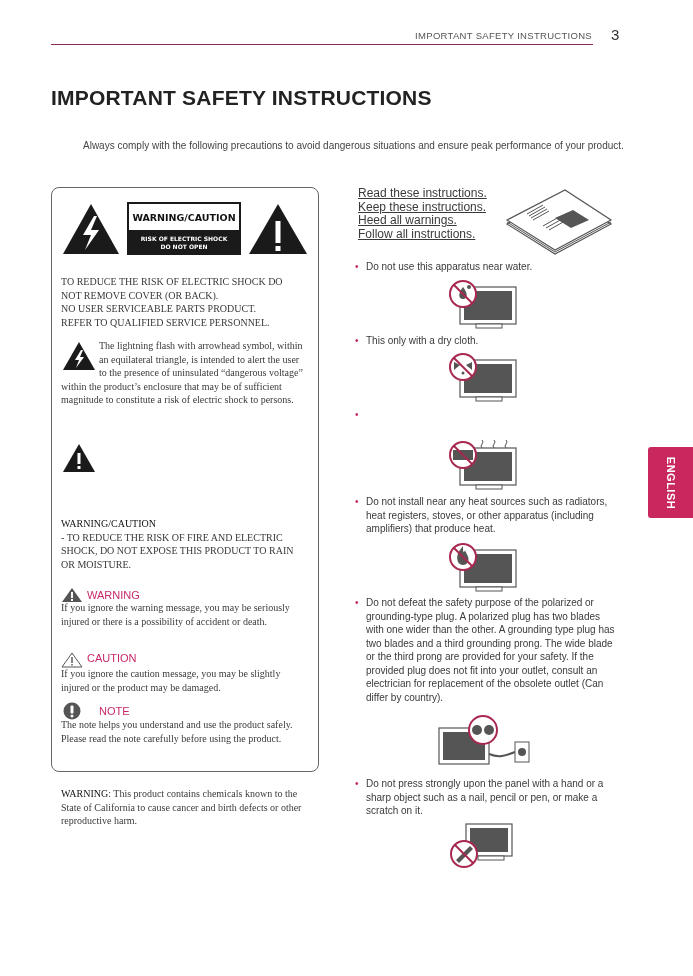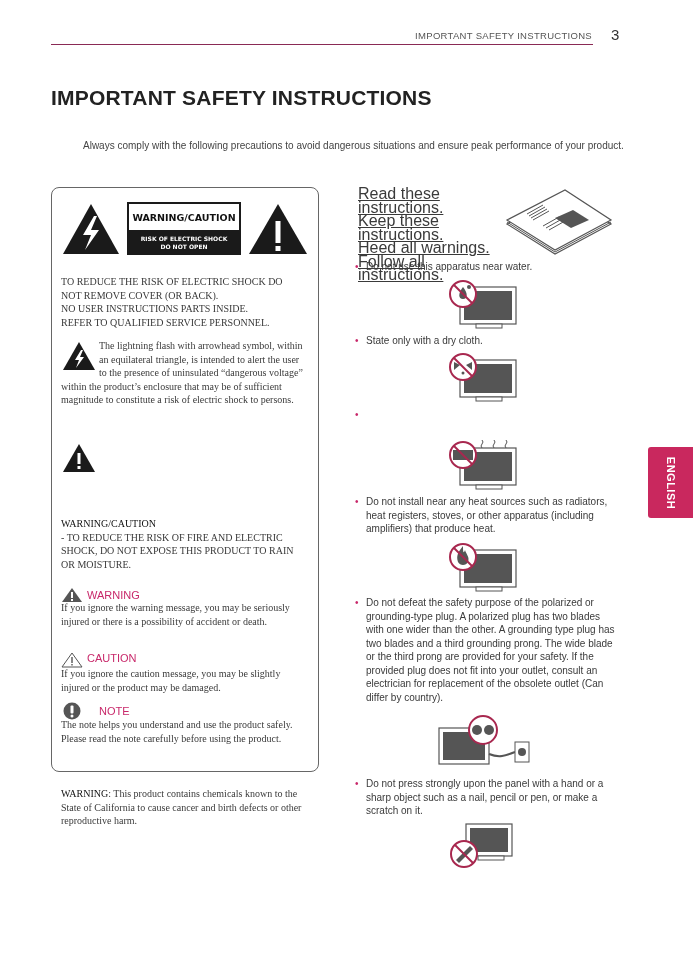--- a/index.html
+++ b/index.html
@@ -11,21 +11,21 @@
   .hdr-line { left:51px; top:44px; width:542px; height:1px; background:#8a2a55; }
   .page-title { left:51px; top:86px; font-size:21px; font-weight:bold; color:#222; letter-spacing:0.2px; }
   .intro { left:51px; top:139px; width:560px; font-size:10px; line-height:14px; color:#444;margin-left:32px; }
   .box { left:51px; top:187px; width:268px; height:585px; border:1.2px solid #666; border-radius:8px; box-sizing:border-box; }
   .txt { font-size:10px; line-height:13.5px; color:#3a3a3a;font-family:Liberation Serif, serif; }
   .label-red { color:#c8286a; font-size:11px; }
   .lang-tab { left:648px; top:447px; width:45px; height:71px; background:#c9285e; border-radius:3px 0 0 3px; }
   .lang-tab span { position:absolute; left:50%; top:50%; transform:translate(-50%,-50%) rotate(90deg); color:#fff; font-size:11px; font-weight:bold; letter-spacing:0.5px; white-space:nowrap; }
   .bullet { color:#c8286a; font-size:10px; position:absolute; left:0; top:0; }
   .blist { position:absolute; left:355px; width:260px; font-size:10px; line-height:13.5px; color:#3a3a3a; padding-left:11px; box-sizing:border-box; }
-  .ulink { text-decoration:underline; display:block; font-size:16px; line-height:13.5px; color:#3a3a3a;padding-left:8px; }
+  .ulink { text-decoration:underline; display:block; font-size:12px; line-height:13.5px; color:#3a3a3a;padding-left:8px; }
 </style>
 </head>
 <body>
 
 <div class="abs hdr-title">IMPORTANT SAFETY INSTRUCTIONS</div>
 <div class="abs hdr-num">3</div>
 <div class="abs hdr-line"></div>
 
 <div class="abs page-title">IMPORTANT SAFETY INSTRUCTIONS</div>
 <div class="abs intro">Always comply with the following precautions to avoid dangerous situations and ensure peak performance of your product.</div>
@@ -49,21 +49,21 @@
 </div>
 <svg class="abs" style="left:247px;top:202px" width="62" height="54">
   <polygon points="31,2 60,52 2,52" fill="#1a1a1a"></polygon>
   <rect x="28.5" y="19" width="5" height="22" fill="#fff"></rect>
   <rect x="28.5" y="44" width="5" height="5" fill="#fff"></rect>
 </svg>
 
 <div class="abs txt" style="left:61px;top:275px;width:255px">
   <div>TO REDUCE THE RISK OF ELECTRIC SHOCK DO</div>
   <div>NOT REMOVE COVER (OR BACK).</div>
-  <div>NO USER INSTRUCTIONS PARTS INSIDE.</div>
+  <div>NO USER SERVICEABLE PARTS PRODUCT.</div>
   <div>REFER TO QUALIFIED SERVICE PERSONNEL.</div>
 </div>
 
 <svg class="abs" style="left:62px;top:341px" width="34" height="30">
   <polygon points="17,1 33,29 1,29" fill="#1a1a1a"></polygon>
   <polygon points="19,9 13,19 17,19 14,27 22,16 18,16 21,9" fill="#fff"></polygon>
 </svg>
 <div class="abs txt" style="left:61px;top:339px;width:246px;text-indent:0">
   <div style="float:left;width:38px;height:40px"></div><span>The lightning flash with arrowhead symbol, within an equilateral triangle, is intended to alert the user to the presence of uninsulated “dangerous voltage” within the product’s enclosure that may be of sufficient magnitude to constitute a risk of electric shock to persons.</span>
 </div>
@@ -144,21 +144,21 @@
 <svg class="abs" style="left:448px;top:277px" width="70" height="54">
   <rect x="12" y="10" width="56" height="37" fill="#fff" stroke="#555" stroke-width="1.2"></rect>
   <rect x="16" y="14" width="48" height="29" fill="#555"></rect>
   <rect x="28" y="47" width="26" height="4" fill="#fff" stroke="#555"></rect>
   <circle cx="15" cy="17" r="13" fill="#fff" stroke="#a8284f" stroke-width="2"></circle>
   <path d="M15,10 C10,16 10,22 15,22 C20,22 20,16 15,10Z" fill="#555"></path>
   <circle cx="21" cy="10" r="2" fill="#555"></circle>
   <line x1="6" y1="8" x2="24" y2="26" stroke="#a8284f" stroke-width="2"></line>
 </svg>
 
-<div class="blist" style="top:334px"><span class="bullet">•</span><span>State only with a dry cloth.</span></div>
+<div class="blist" style="top:334px"><span class="bullet">•</span><span>This only with a dry cloth.</span></div>
 <svg class="abs" style="left:448px;top:350px" width="70" height="54">
   <rect x="12" y="10" width="56" height="37" fill="#fff" stroke="#555" stroke-width="1.2"></rect>
   <rect x="16" y="14" width="48" height="29" fill="#555"></rect>
   <rect x="28" y="47" width="26" height="4" fill="#fff" stroke="#555"></rect>
   <circle cx="15" cy="17" r="13" fill="#fff" stroke="#a8284f" stroke-width="2"></circle>
   <polygon points="6,12 12,15 6,20" fill="#555"></polygon>
     <polygon points="24,12 18,15 24,20" fill="#555"></polygon>
   <circle cx="15" cy="23" r="1.5" fill="#555"></circle>
   <line x1="6" y1="8" x2="24" y2="26" stroke="#a8284f" stroke-width="2"></line>
 </svg>

